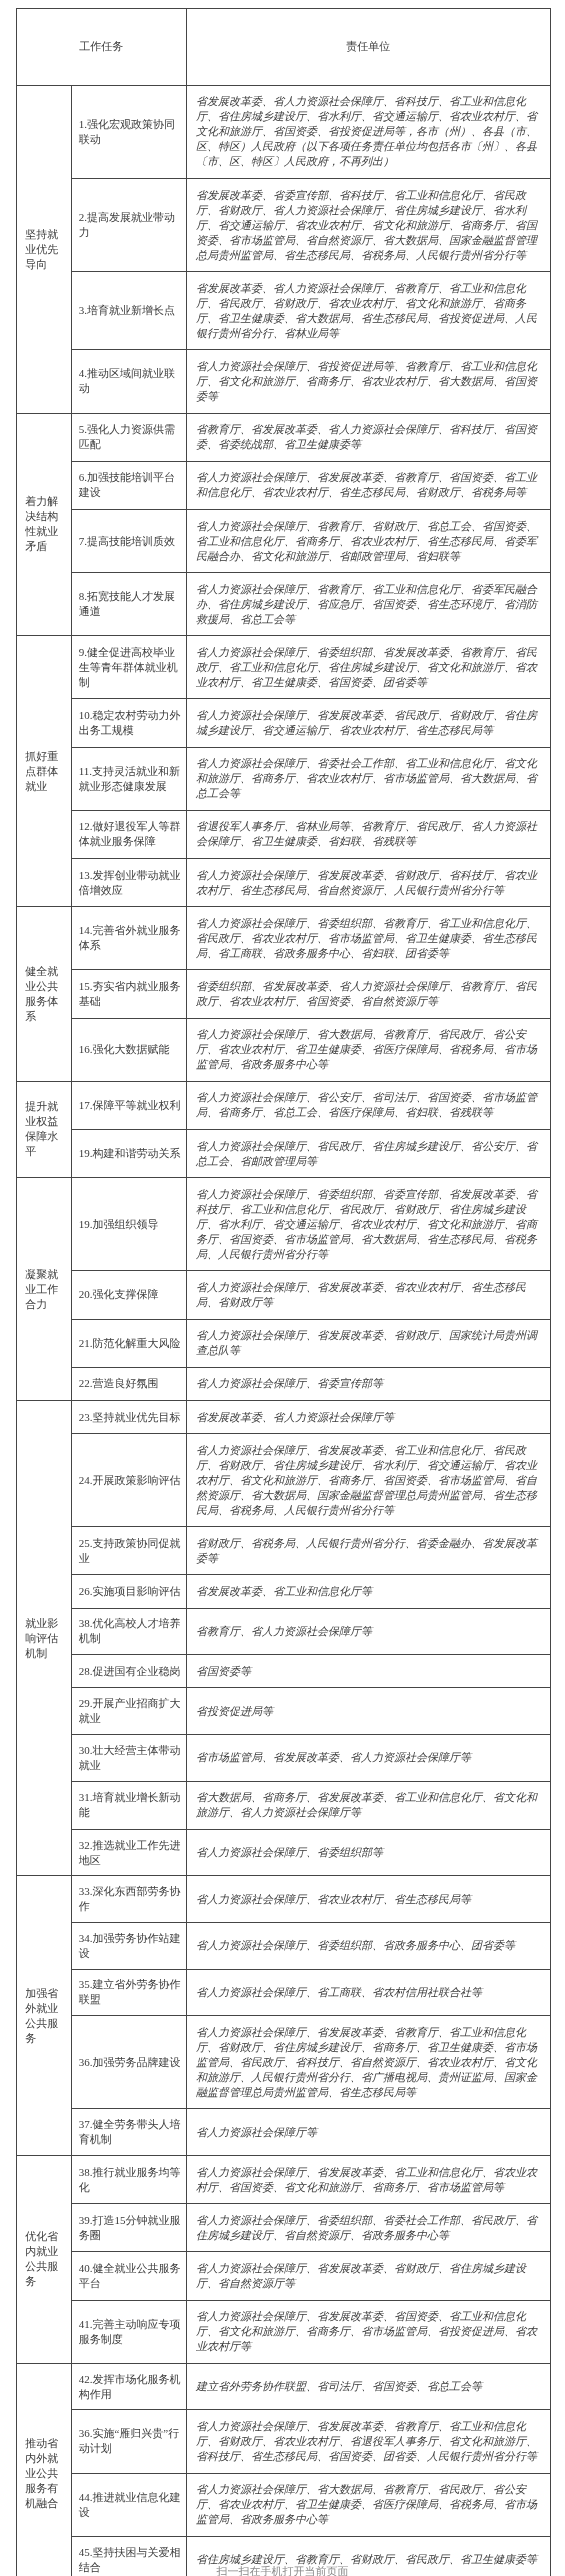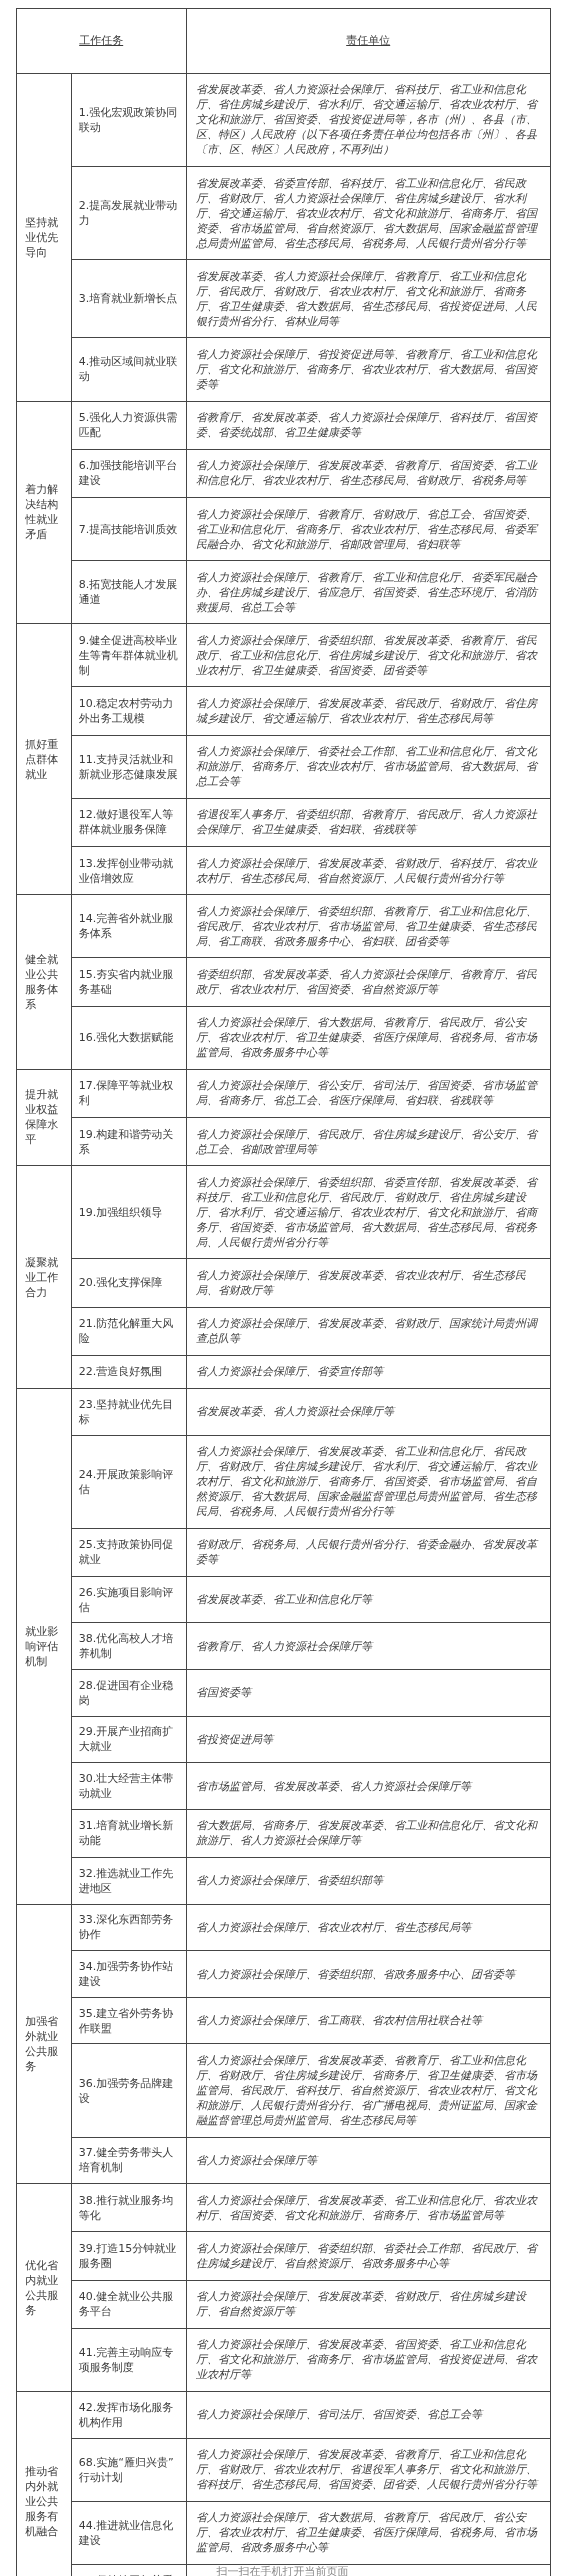--- a/index.html
+++ b/index.html
@@ -26,29 +26,29 @@
     font-size: 11px;
     line-height: 15px;
     color: #3b3b3b;
     vertical-align: middle;
     word-break: break-all;
   }
   td.header-cell {
     height: 42px;
     text-align: center;
     font-size: 11px;
-    padding: 11px;
-    text-decoration: underline;
+    padding: 17px;
   }
   td.group-cell {
     padding: 7.8px 7px 7.8px 8.6px;
     text-align: left;
   }
   td.task-cell {
     padding: 7.8px 4.7px 7.8px 7px;
+    font-family: Liberation Serif, serif;
   }
   td.units-cell {
     padding: 8.6px 11px 8.6px 9.4px;
     font-style: italic;
   }
   .footer-hint {
     position: absolute;
     top: 2564px;
     left: 0;
     width: 565px;
@@ -114,21 +114,21 @@
       <tr>
         <td class="task-cell">10.稳定农村劳动力外出务工规模</td>
         <td class="units-cell">省人力资源社会保障厅、省发展改革委、省民政厅、省财政厅、省住房城乡建设厅、省交通运输厅、省农业农村厅、省生态移民局等</td>
       </tr>
       <tr>
         <td class="task-cell">11.支持灵活就业和新就业形态健康发展</td>
         <td class="units-cell">省人力资源社会保障厅、省委社会工作部、省工业和信息化厅、省文化和旅游厅、省商务厅、省农业农村厅、省市场监管局、省大数据局、省总工会等</td>
       </tr>
       <tr>
         <td class="task-cell">12.做好退役军人等群体就业服务保障</td>
-        <td class="units-cell">省退役军人事务厅、省委组织部、省教育厅、省民政厅、省人力资源社会保障厅、省卫生健康委、省妇联、省残联等</td>
+        <td class="units-cell">省退役军人事务厅、省林业局等、省教育厅、省民政厅、省人力资源社会保障厅、省卫生健康委、省妇联、省残联等</td>
       </tr>
       <tr>
         <td class="task-cell">13.发挥创业带动就业倍增效应</td>
         <td class="units-cell">省人力资源社会保障厅、省发展改革委、省财政厅、省科技厅、省农业农村厅、省生态移民局、省自然资源厅、人民银行贵州省分行等</td>
       </tr>
       <tr>
         <td class="group-cell" rowspan="3">健全就业公共服务体系</td>
         <td class="task-cell">14.完善省外就业服务体系</td>
         <td class="units-cell">省人力资源社会保障厅、省委组织部、省教育厅、省工业和信息化厅、省民政厅、省农业农村厅、省市场监管局、省卫生健康委、省生态移民局、省工商联、省政务服务中心、省妇联、团省委等</td>
       </tr>
@@ -241,24 +241,24 @@
         <td class="task-cell">40.健全就业公共服务平台</td>
         <td class="units-cell">省人力资源社会保障厅、省发展改革委、省财政厅、省住房城乡建设厅、省自然资源厅等</td>
       </tr>
       <tr>
         <td class="task-cell">41.完善主动响应专项服务制度</td>
         <td class="units-cell">省人力资源社会保障厅、省发展改革委、省国资委、省工业和信息化厅、省文化和旅游厅、省商务厅、省市场监管局、省投资促进局、省农业农村厅等</td>
       </tr>
       <tr>
         <td class="group-cell" rowspan="4">推动省内外就业公共服务有机融合</td>
         <td class="task-cell">42.发挥市场化服务机构作用</td>
-        <td class="units-cell">省人力资源社会保障厅、省司法厅、省国资委、省总工会等</td>
-      </tr>
-      <tr>
-        <td class="task-cell">68.实施“雁归兴贵”行动计划</td>
+        <td class="units-cell">建立省外劳务协作联盟、省司法厅、省国资委、省总工会等</td>
+      </tr>
+      <tr>
+        <td class="task-cell">36.实施“雁归兴贵”行动计划</td>
         <td class="units-cell">省人力资源社会保障厅、省发展改革委、省教育厅、省工业和信息化厅、省财政厅、省农业农村厅、省退役军人事务厅、省文化和旅游厅、省科技厅、省生态移民局、省国资委、团省委、人民银行贵州省分行等</td>
       </tr>
       <tr>
         <td class="task-cell">44.推进就业信息化建设</td>
         <td class="units-cell">省人力资源社会保障厅、省大数据局、省教育厅、省民政厅、省公安厅、省农业农村厅、省卫生健康委、省医疗保障局、省税务局、省市场监管局、省政务服务中心等</td>
       </tr>
       <tr>
         <td class="task-cell">45.坚持扶困与关爱相结合</td>
         <td class="units-cell">省住房城乡建设厅、省教育厅、省财政厅、省民政厅、省卫生健康委等</td>
       </tr>

